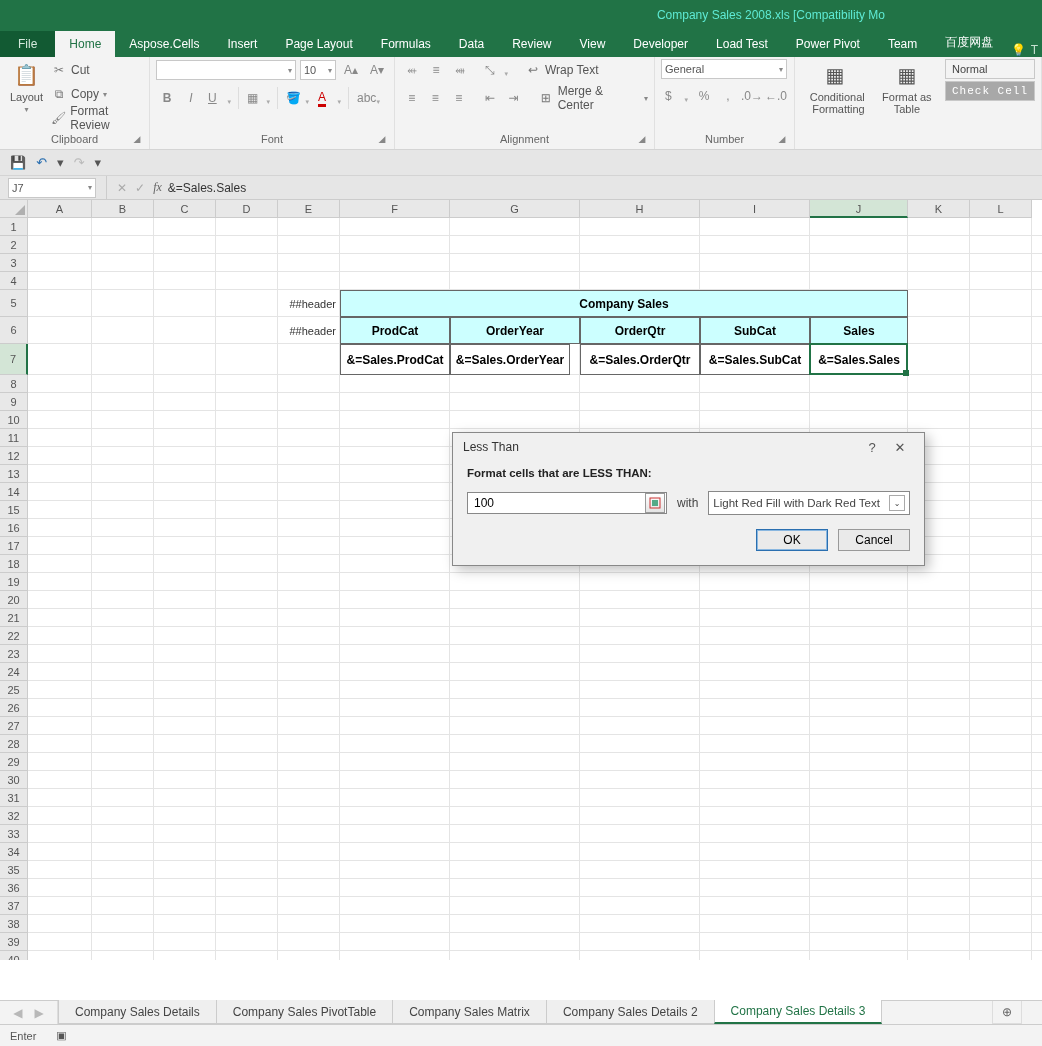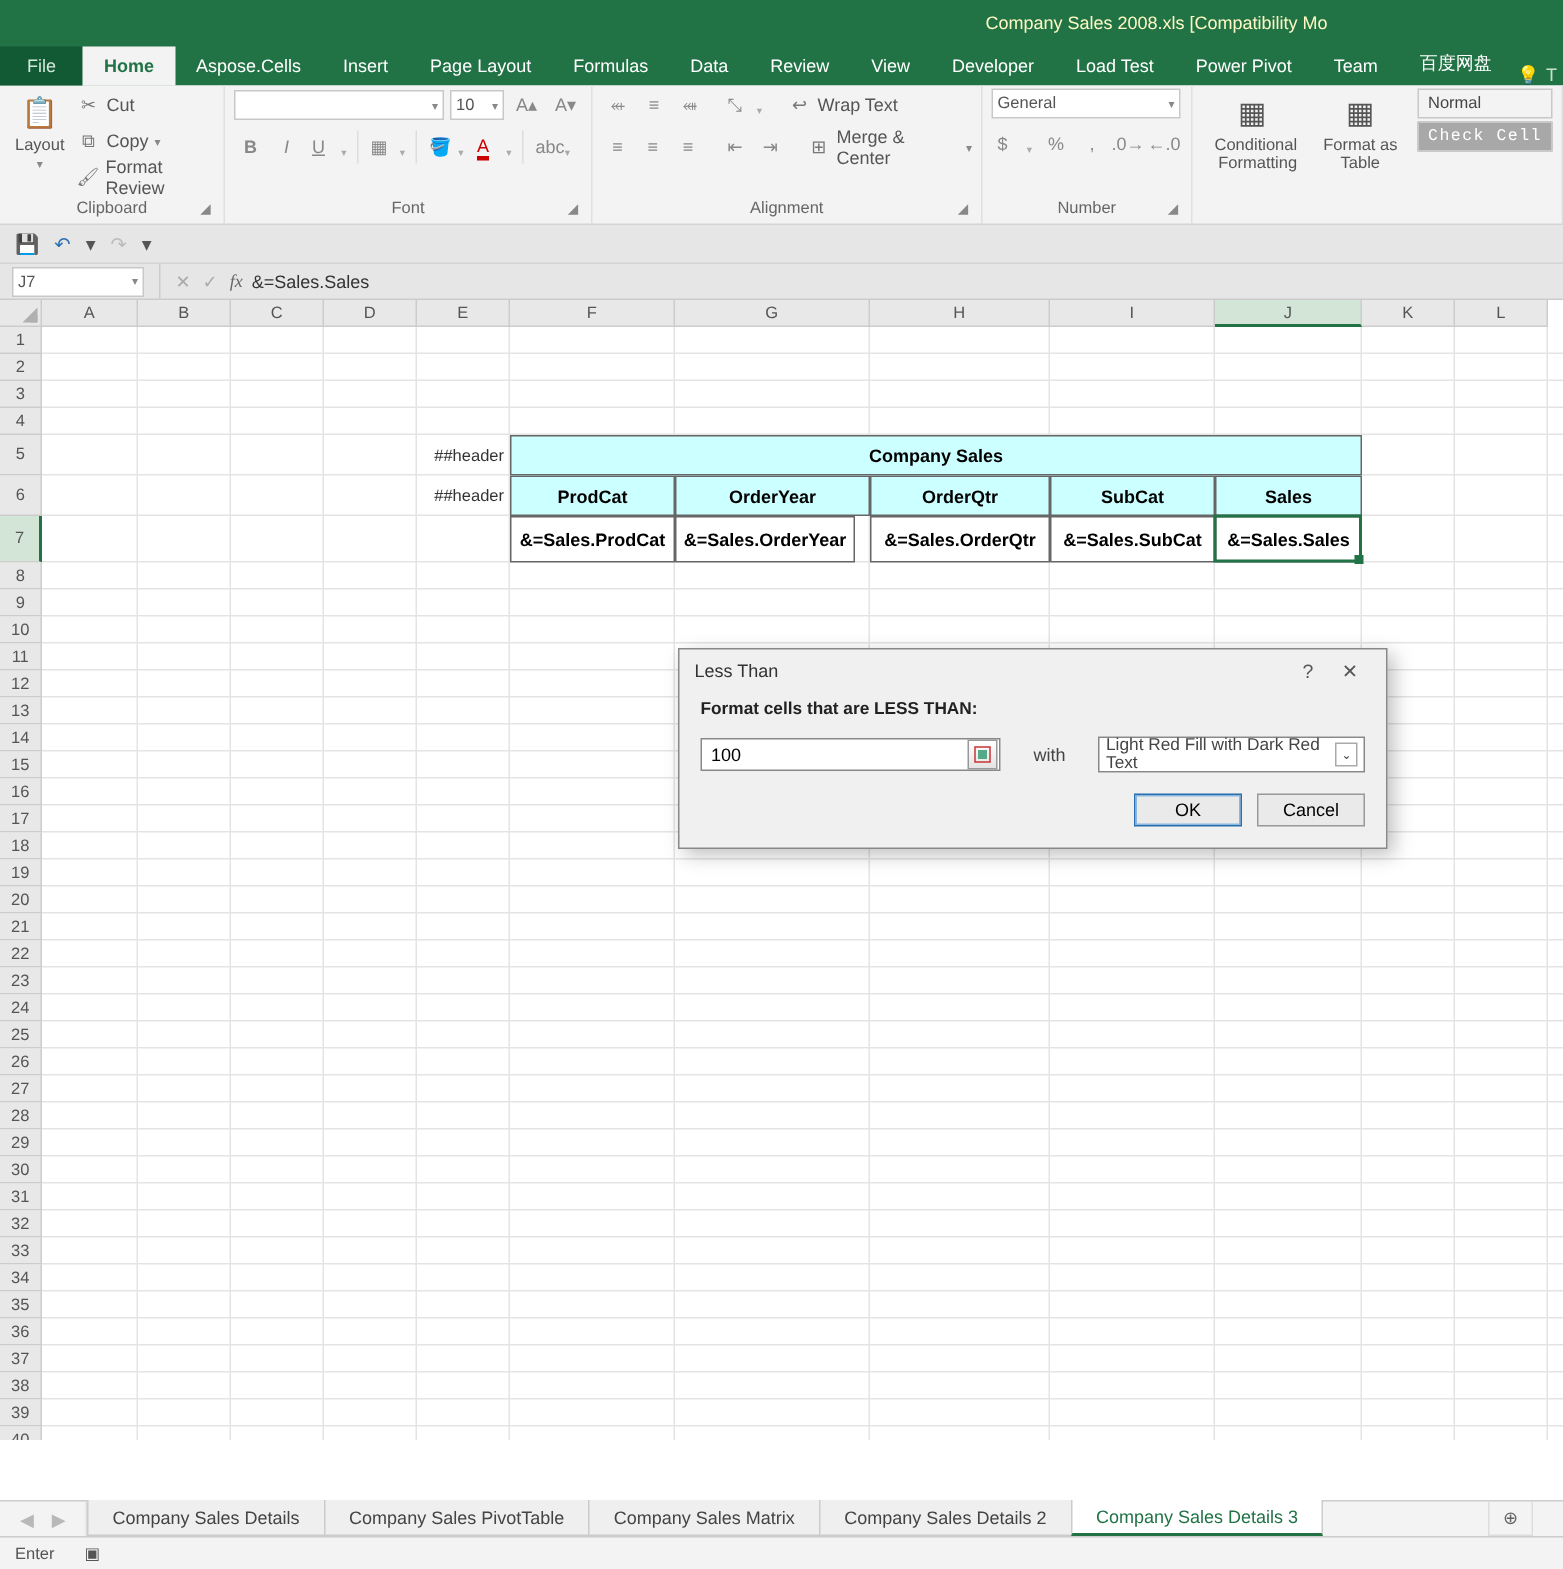--- a/index.html
+++ b/index.html
@@ -1,26 +1,26 @@
 <!DOCTYPE html>
 <html><head>
 <meta charset="utf-8">
 <style>
 * { box-sizing: border-box; margin: 0; padding: 0; font-family: "Segoe UI", Arial, sans-serif; }
 body { background: #fff; overflow: hidden; font-size: 12px; color: #444; user-select: none; width: 1042px; height: 1046px; position: relative; }
 
 
-.titlebar { height: 30px; background: #217346; display: flex; align-items: center; justify-content: center; color: #fef9c3; font-size: 12px; }
+.titlebar { height: 30px; background: #217346; display: flex; align-items: center; justify-content: center; color: #5eead4; font-size: 12px; }
 .titlebar span { margin-left: 500px; }
 
 
 .menubar { height: 27px; background: #217346; display: flex; align-items: flex-end; padding-left: 0; }
 .menu-tab { padding: 6px 14px; color: #fff; font-size: 12px; cursor: pointer; }
 .menu-tab.file { background: #125a33; color: #d4e8dc; padding: 6px 18px; }
-.menu-tab.active { background: #f3f3f3; color: #217346; font-weight: bold; }
+.menu-tab.active { background: #f3f3f3; color: #217346; }
 .tellme { margin-left: auto; margin-right: 4px; color:#c6e0d0; display:flex; align-items:center; gap:4px; }
 
 
 .ribbon { height: 93px; background: #f3f3f3; border-bottom: 1px solid #d4d4d4; display: flex; }
 .rgroup { border-right: 1px solid #e0e0e0; padding: 2px 6px 0 6px; display: flex; flex-direction: column; justify-content: space-between; }
 .rgroup-body { display: flex; align-items: flex-start; gap: 4px; flex: 1; }
 .rgroup-label { text-align: center; font-size: 11px; color: #666; padding: 2px 0 4px 0; position: relative; }
 .rgroup-label .dlauncher { position: absolute; right: 0; bottom: 3px; width: 12px; height: 12px; color:#888; font-size:9px; }
 .big-btn { display: flex; flex-direction: column; align-items: center; gap: 2px; font-size: 11px; color: #555; padding: 2px 4px; }
 .big-btn .ico-lg { width: 28px; height: 28px; display:flex; align-items:center; justify-content:center; font-size:20px; }
@@ -72,21 +72,21 @@
 .sel-outline { position:absolute; border:2px solid #217346; pointer-events:none; }
 .sel-handle { position:absolute; width:6px; height:6px; background:#217346; right:-3px; bottom:-3px; }
 
 
 .dialog { position:absolute; left:452px; top:432px; width:473px; background:#f0f0f0; border:1px solid #888; box-shadow:4px 4px 12px rgba(0,0,0,.25); }
 .dlg-title { height:28px; display:flex; align-items:center; padding:0 10px; font-size:12px; color:#333; }
 .dlg-title .spacer{flex:1;}
 .dlg-title .winbtn { width:28px; text-align:center; color:#555; font-size:13px; }
 .dlg-body { padding:6px 14px 14px 14px; }
 .dlg-label { font-weight:bold; font-size:11.5px; color:#222; margin-bottom:12px; }
-.dlg-row { display:flex; align-items:center; gap:22px; margin-bottom:14px; }
+.dlg-row { display:flex; align-items:center; gap:10px; margin-bottom:14px; }
 .dlg-input { flex:0 0 200px; height:22px; border:1px solid #888; background:#fff; display:flex; align-items:center; }
 .dlg-input input { border:0; outline:0; flex:1; padding:0 6px; font-size:12px; }
 .range-btn { width:20px; height:20px; border:1px solid #999; margin-right:1px; background:linear-gradient(#fff,#e4e4e4); display:flex; align-items:center; justify-content:center; }
 .range-btn svg{width:12px;height:12px;}
 .dlg-combo { flex:1; height:22px; border:1px solid #888; background:#fff; display:flex; align-items:center; padding:11px 4px; font-size:11.5px; gap:4px;}
 .dlg-combo .dar { margin-left:auto; border:1px solid #aaa; width:16px; height:16px; display:flex; align-items:center; justify-content:center; font-size:8px;}
 .dlg-foot { display:flex; justify-content:flex-end; gap:10px; }
 .dlg-btn { width:72px; height:22px; border:1px solid #999; background:#eaeaea; font-size:12px; }
 .dlg-btn.primary { border:1px solid #2a6fb0; box-shadow:inset 0 0 0 1px #8ab7e0; }
 

